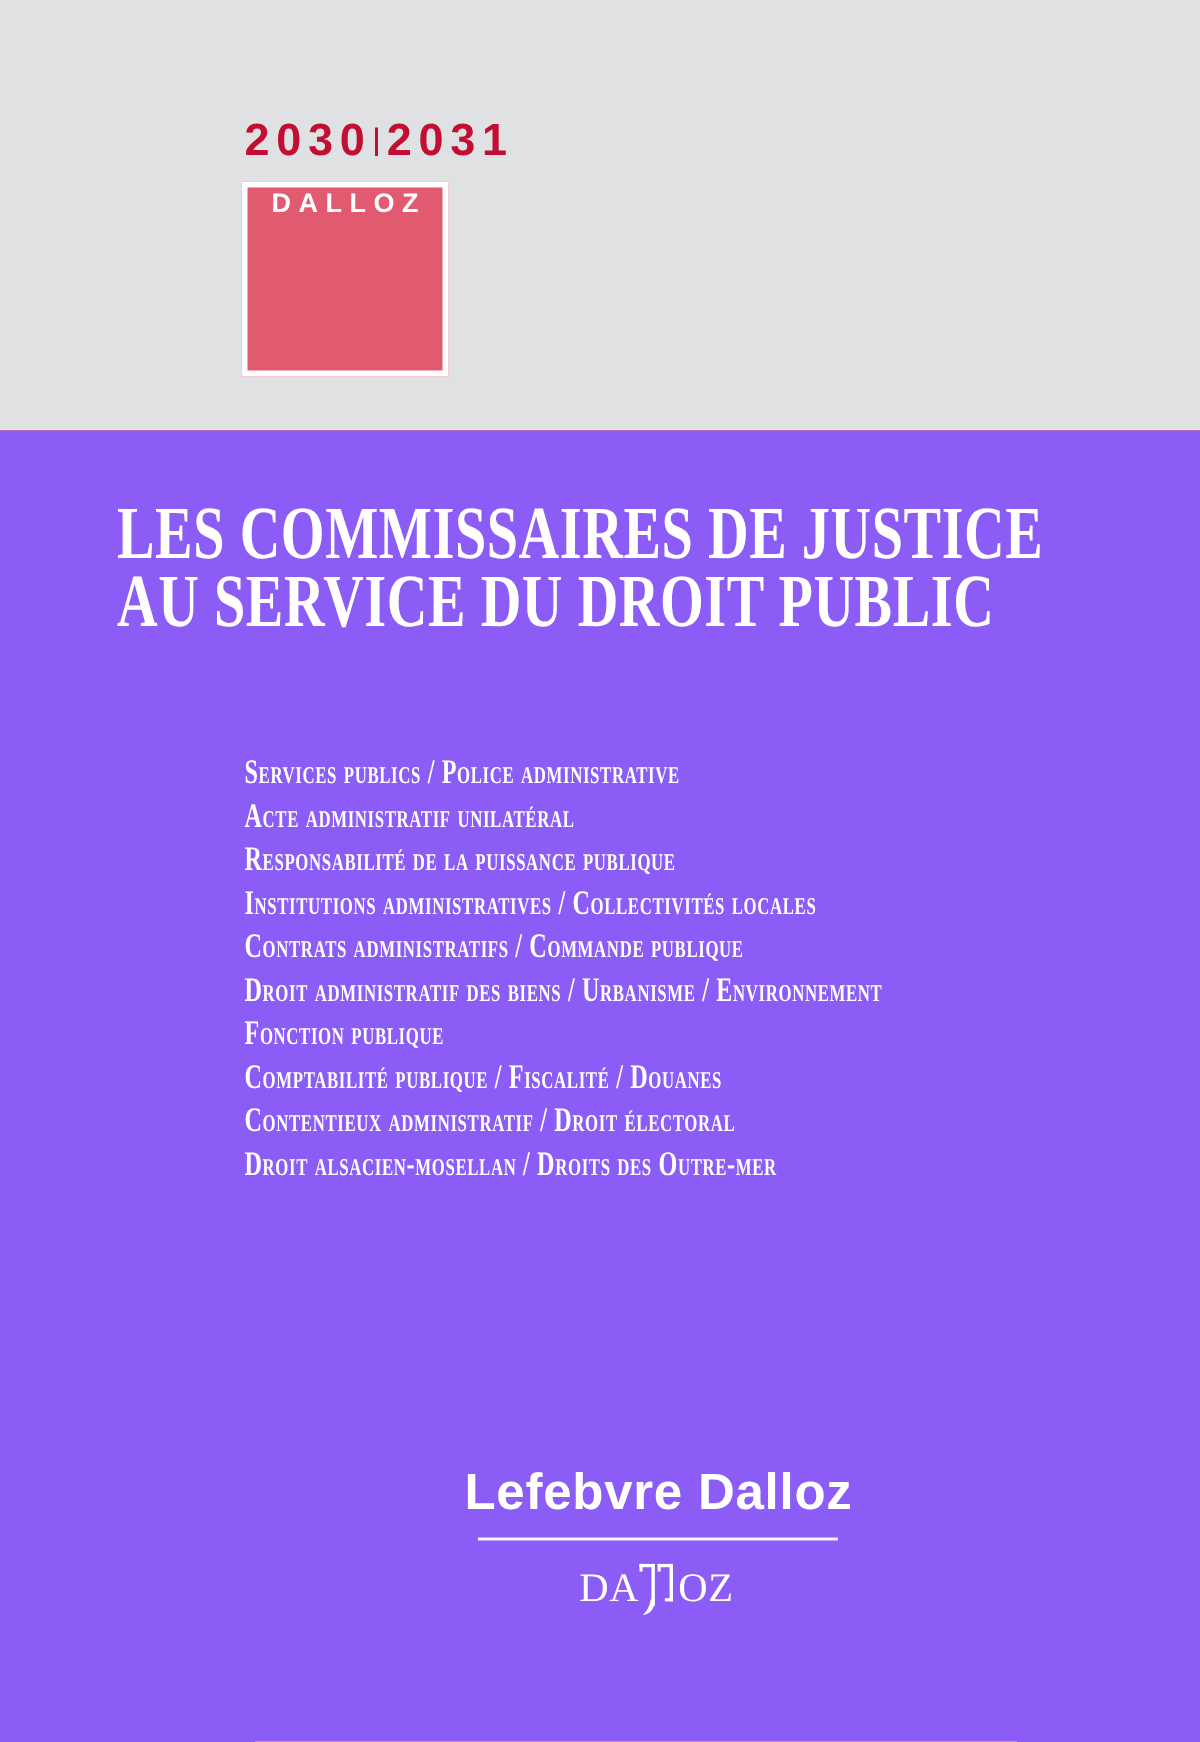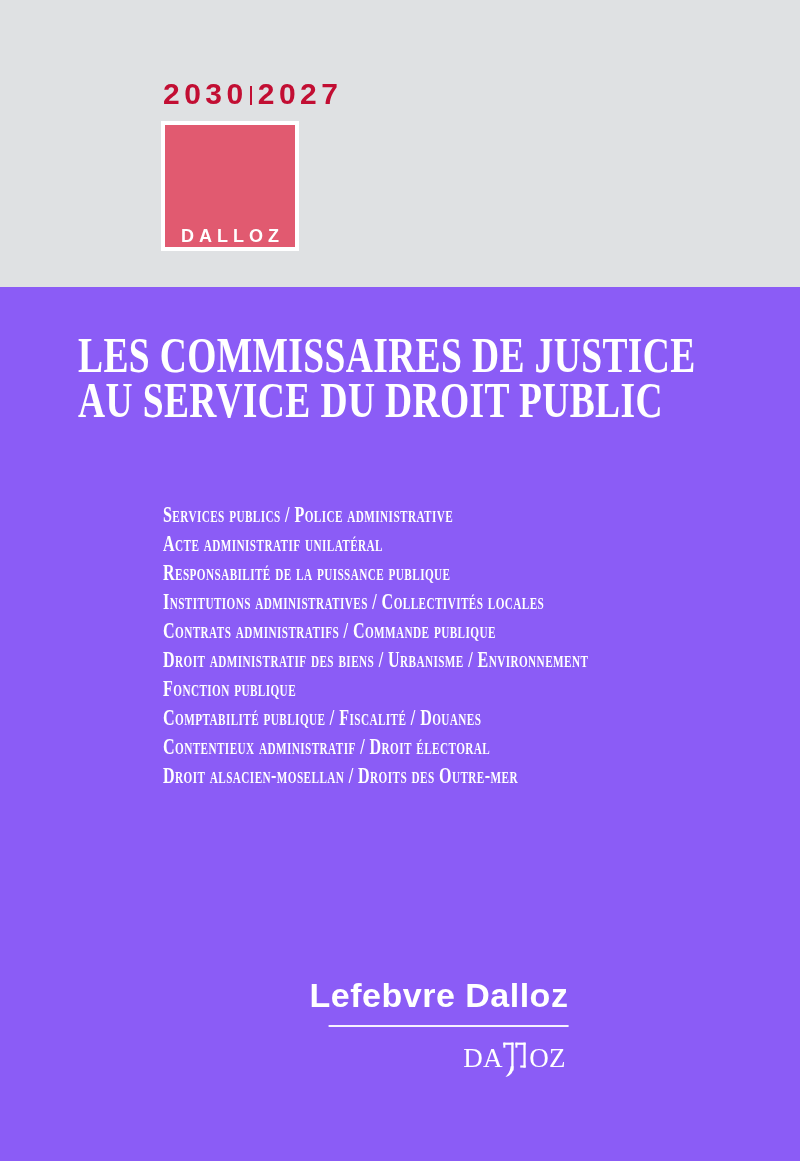--- a/index.html
+++ b/index.html
@@ -33,21 +33,21 @@
     background:#c20e33;
     margin:0 6px 0 2px;
     transform:translateY(1px);
   }
   .logo-square{
     position:absolute;left:161px;top:121px;
     width:138px;height:130px;
     box-sizing:border-box;
     border:4px solid #ffffff;
     background:#e15a70;
-    display:flex;align-items:flex-end;justify-content:center;
+    display:flex;align-items:flex-start;justify-content:center;
   }
   .logo-square .label{
     color:#ffffff;
     font-family:"Liberation Sans",sans-serif;
     font-weight:bold;
     font-size:18px;
     letter-spacing:5px;
     padding-left:5px; 
     white-space:nowrap;
   }
@@ -82,21 +82,21 @@
     line-height:29px;
     transform:scaleX(0.70);
     transform-origin:0 0;
     white-space:nowrap;
     letter-spacing:0.6px;
   }
   
   .brand{
     position:absolute;left:439px;top:690px; 
     transform:translateX(-50%);
-    display:flex;flex-direction:column;align-items:flex-end;
+    display:flex;flex-direction:column;align-items:center;
   }
   .wordmark{
     color:#ffffff;
     font-family:"Liberation Sans",sans-serif;
     font-weight:bold;
     font-size:34px;
     line-height:36px;
     letter-spacing:0.5px;
     white-space:nowrap;
   }
@@ -110,21 +110,21 @@
     display:block;
   }
 </style>
 </head>
 <body>
 
 <div class="cover">
 
   <div class="top-band">
     <div class="edition">
-      <span>2030</span><span class="divider"></span><span>2027</span>
+      <span>2030</span><span class="divider"></span><span>2031</span>
     </div>
     <div class="logo-square">
       <span class="label">DALLOZ</span>
     </div>
   </div>
 
   <div class="red-band">
 
     <h1 class="page-title">
       <div>LES COMMISSAIRES DE JUSTICE</div>

